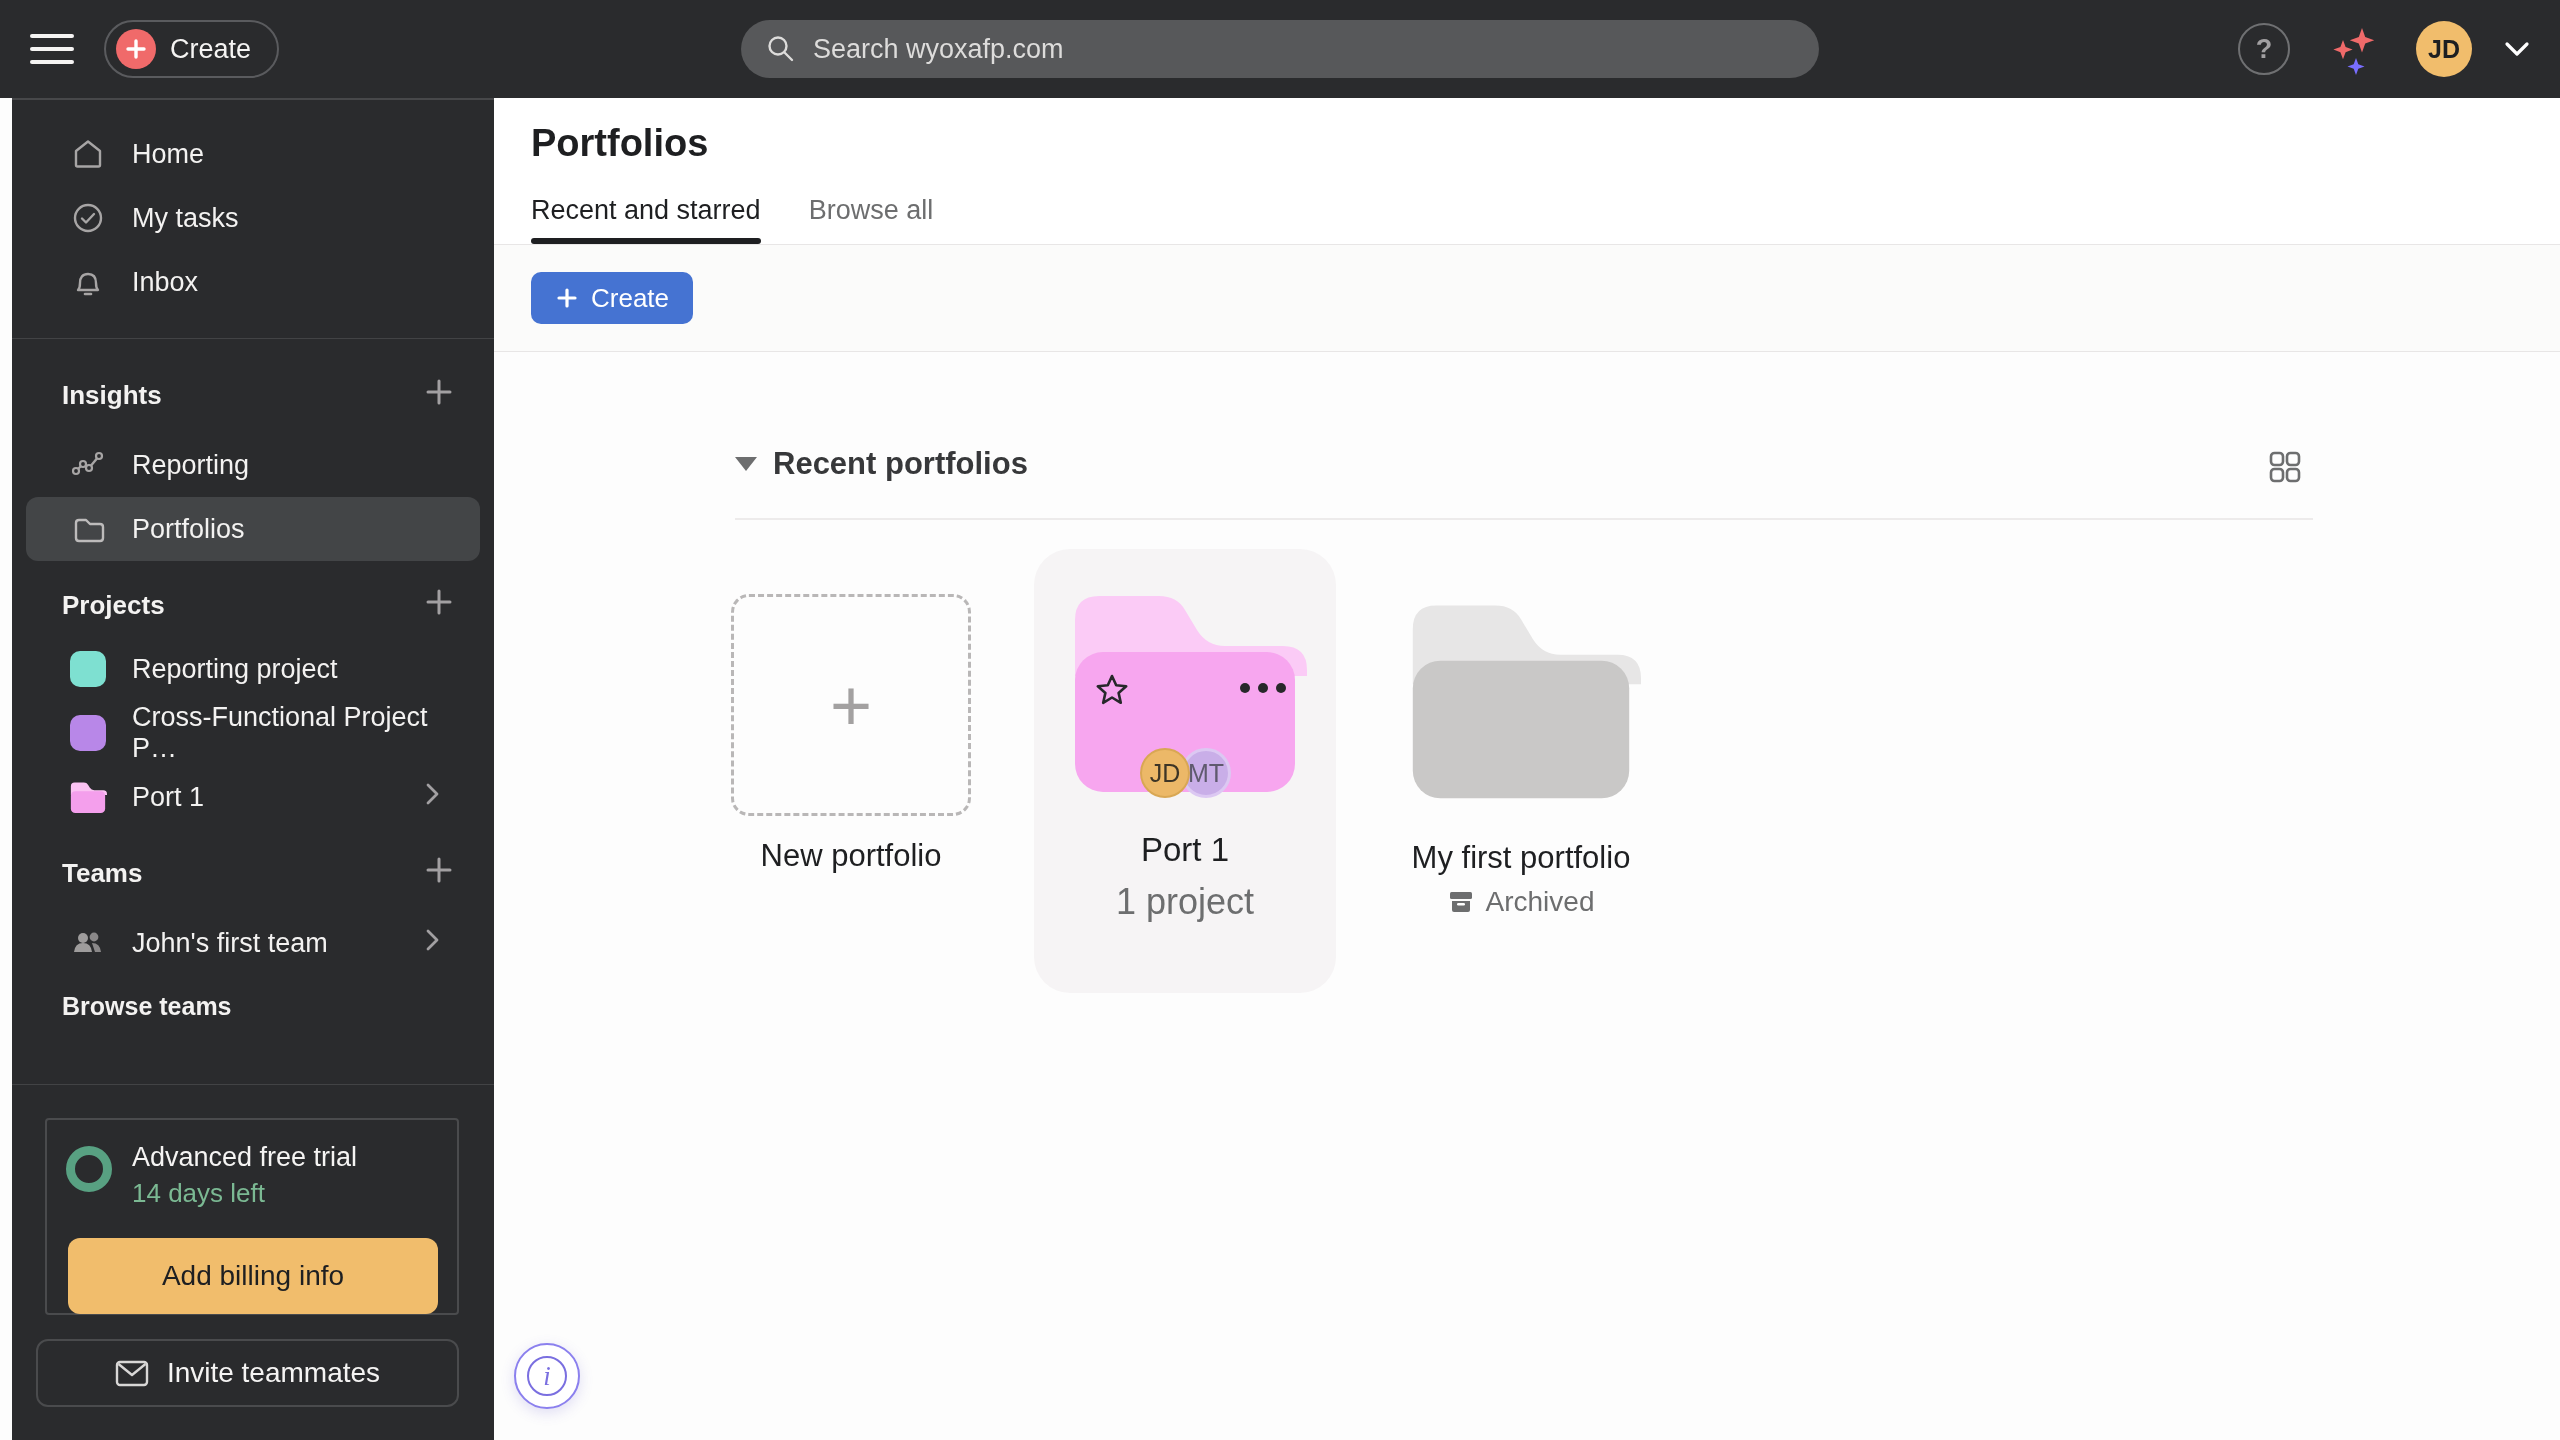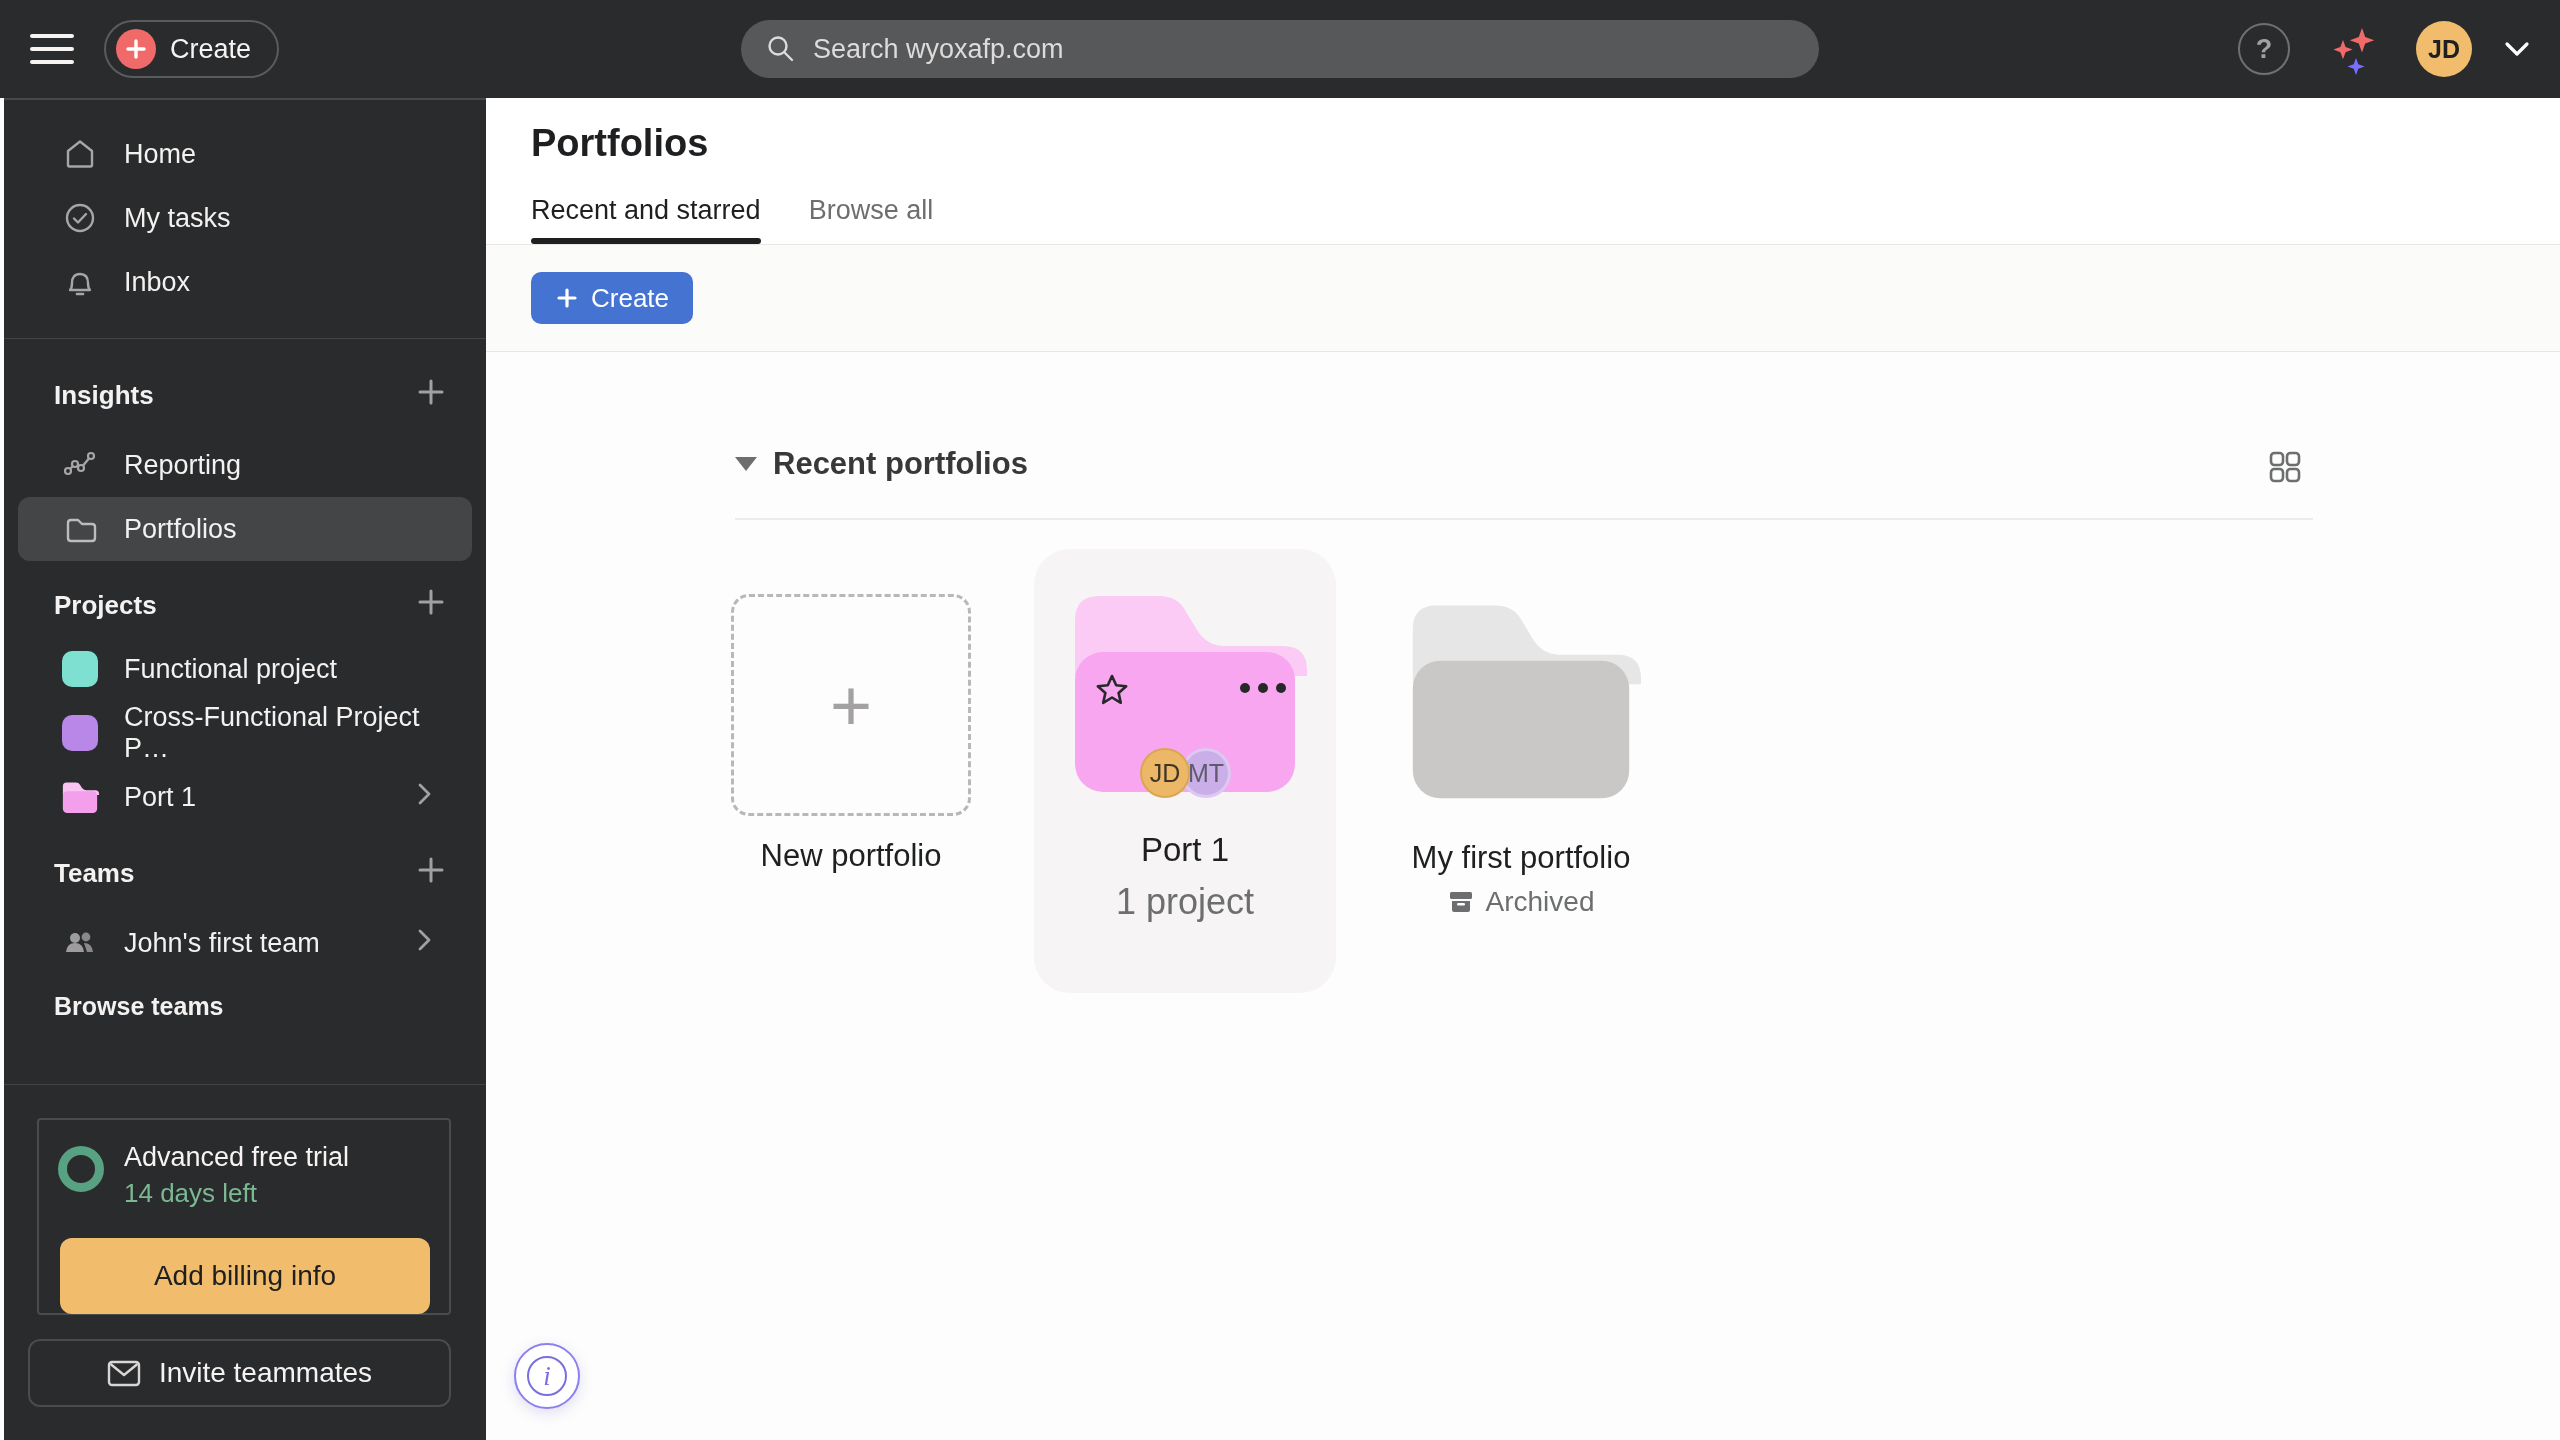--- a/index.html
+++ b/index.html
@@ -41,21 +41,21 @@
   .search{position:absolute;left:50%;top:20px;transform:translateX(-50%);width:1078px;height:58px;
     background:var(--pill);border-radius:29px;display:flex;align-items:center;padding:0 24px;gap:16px;cursor:text;}
   .search-text{color:#dddcdb;font-size:27px;}
   .tb-right{display:flex;align-items:center;gap:32px;}
   .help-circle{width:52px;height:52px;border:2px solid #6f7072;border-radius:50%;
     display:flex;align-items:center;justify-content:center;color:#a2a0a2;font-size:27px;font-weight:bold;cursor:pointer;}
   .avatar-top{width:56px;height:56px;border-radius:50%;background:var(--orange);color:var(--ink);
     display:flex;align-items:center;justify-content:center;font-size:25px;font-weight:bold;cursor:pointer;}
 
   
-  .sidebar{position:absolute;top:98px;left:4px;bottom:0;width:482px;background:var(--bar-bg);
+  .sidebar{position:absolute;top:98px;left:12px;bottom:0;width:482px;background:var(--bar-bg);
     border-top:2px solid var(--bar-line);color:var(--side-text);padding-top:22px;z-index:4;}
   .srow{height:64px;display:flex;align-items:center;padding-left:42px;gap:24px;font-size:27px;cursor:pointer;position:relative;margin:0 14px;border-radius:12px;}
   .srow .ico{width:40px;display:flex;justify-content:center;flex:none;}
   .srow.selected{background:var(--row-hover);}
   .sdivider{height:1px;background:#424345;margin:24px 0;}
   .shead{height:64px;display:flex;align-items:center;padding-left:50px;font-size:26px;font-weight:bold;position:relative;cursor:pointer;}
   .shead .plus{position:absolute;right:40px;color:#a2a0a2;}
   .swatch{width:36px;height:36px;border-radius:10px;flex:none;}
   .chev-right{position:absolute;right:38px;}
   .browse-teams{padding-left:50px;font-size:25px;font-weight:bold;height:50px;display:flex;align-items:center;margin-top:6px;cursor:pointer;}
@@ -225,21 +225,21 @@
     <span class="plus">
       <svg width="30" height="30" viewBox="0 0 30 30">
           <path d="M15 4v22M4 15h22" stroke="#a2a0a2" stroke-width="3" stroke-linecap="round"></path>
         </svg>
     </span>
   </div>
   <div class="srow">
     <span class="ico">
         <span class="swatch" style="background:var(--teal);"></span>
       </span>
-    <span>Functional project</span>
+    <span>Reporting project</span>
   </div>
   <div class="srow">
     <span class="ico">
         <span class="swatch" style="background:var(--purple);"></span>
       </span>
     <span>Cross-Functional Project P…</span>
   </div>
   <div class="srow">
     <span class="ico">
       <svg width="38" height="35" viewBox="0 0 122 112">

